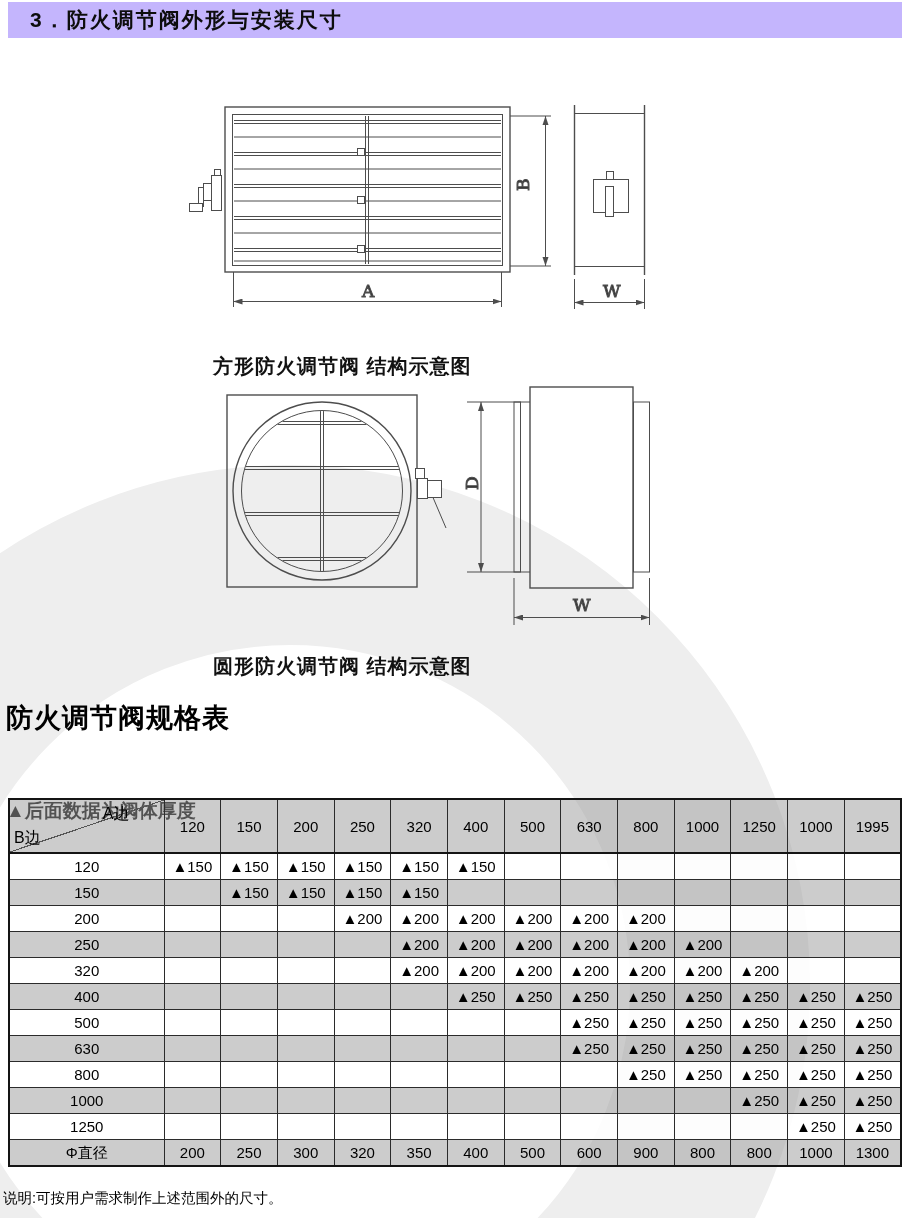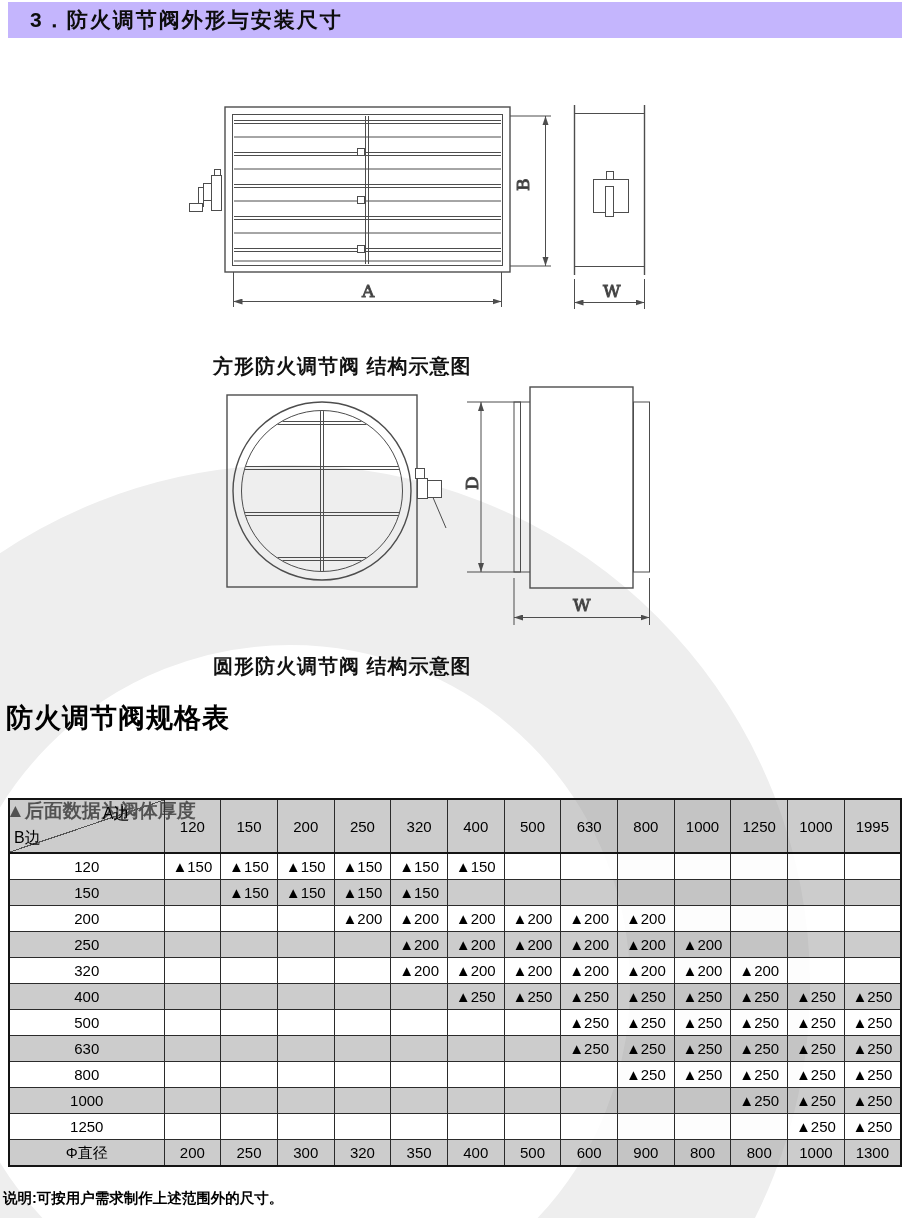--- a/index.html
+++ b/index.html
@@ -30,21 +30,21 @@
   .section-title{
     left:6px;top:700px;z-index:2;
     font-size:27px;font-weight:bold;letter-spacing:1px;
   }
   .table-note{
     left:6px;top:798px;z-index:2;
     font-size:19px;font-weight:bold;text-align:center;
   }
   .footnote{
     left:3px;top:1189px;z-index:2;
-    font-size:14.5px;font-weight:bold;
+    font-size:14.5px;font-weight:normal;
   }
   
   #spec-table{
     position:absolute;left:8px;top:798px;width:894px;z-index:2;
     border-collapse:collapse;table-layout:fixed;
     font-size:15px;
   }
   #spec-table th,#spec-table td{
     border:1px solid #2b2b2b;text-align:center;vertical-align:middle;
     padding:0;height:25px;line-height:1;font-weight:normal;overflow:hidden;

